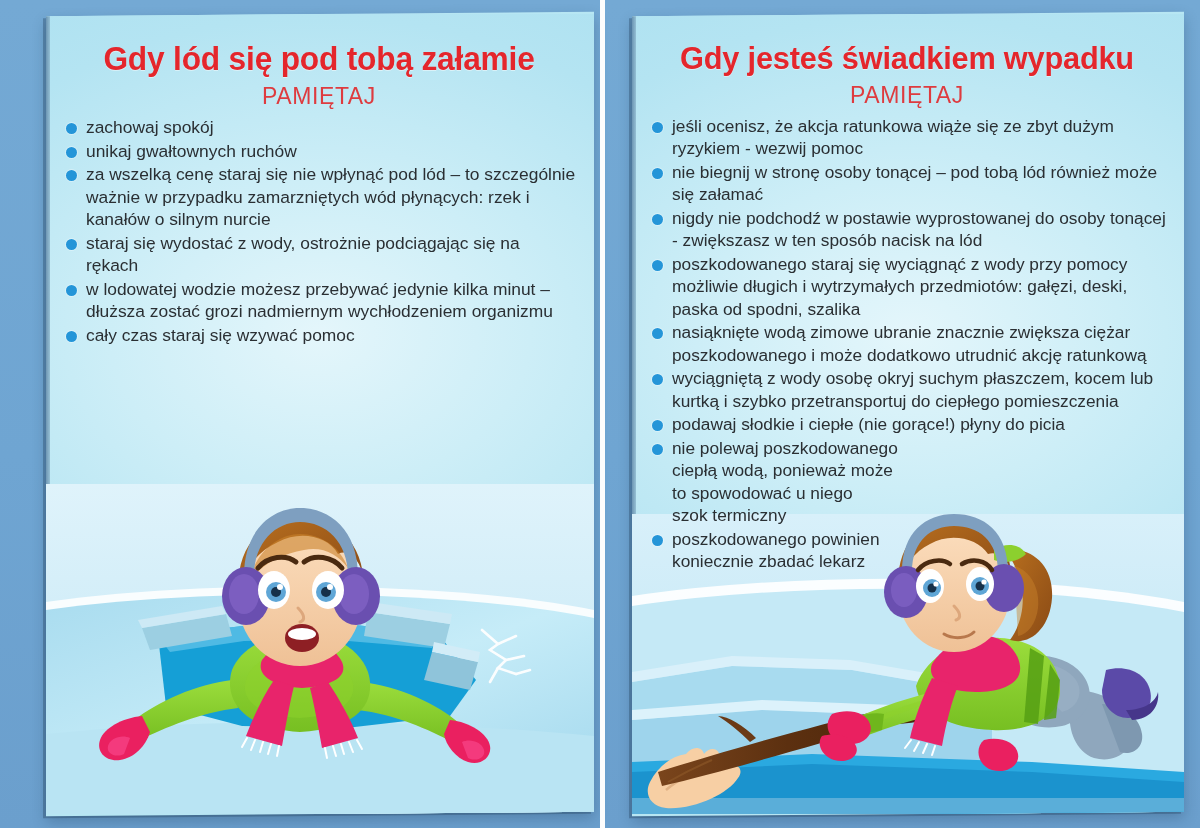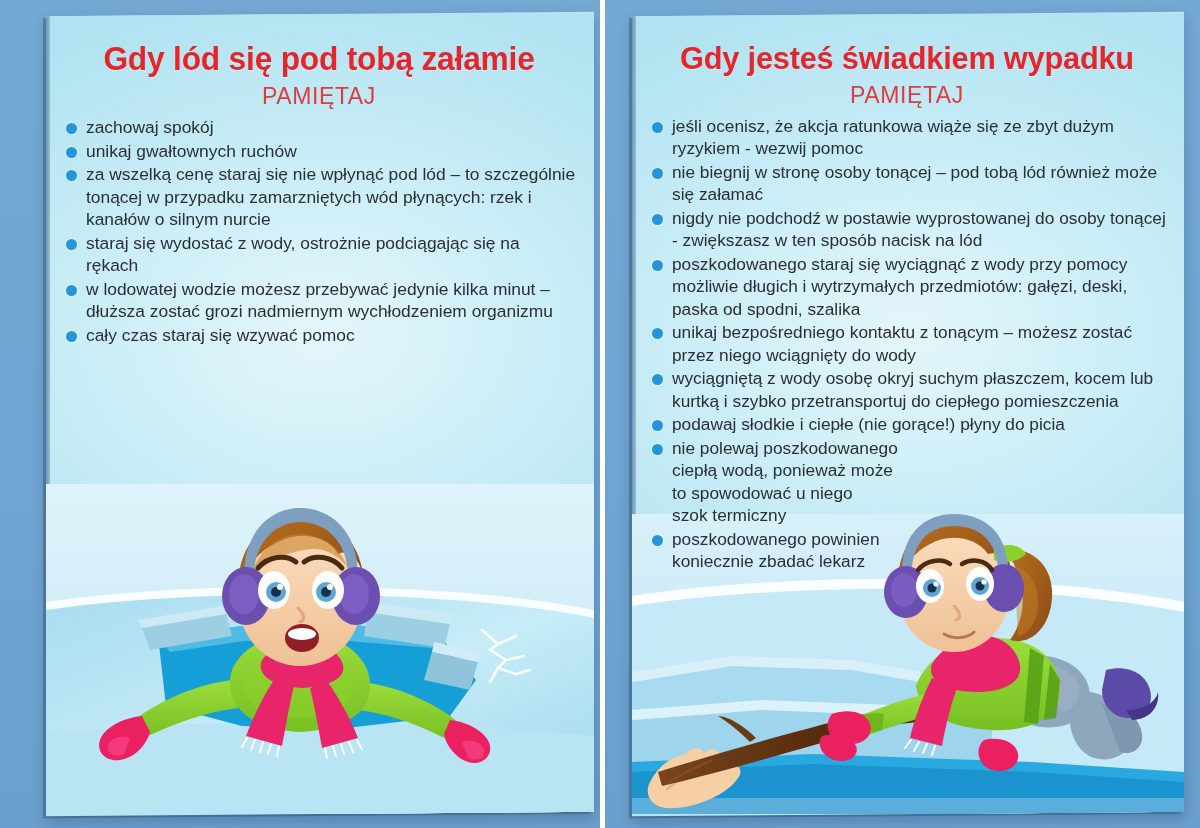--- a/index.html
+++ b/index.html
@@ -199,21 +199,21 @@
           <ellipse cx="256" cy="150" rx="14" ry="6" fill="#ffffff"></ellipse>
         </svg>
       </div>
 
       <div class="content">
         <h1 class="title">Gdy lód się pod tobą załamie</h1>
         <div class="subtitle">PAMIĘTAJ</div>
         <ul class="tips">
             <li>zachowaj spokój</li>
             <li>unikaj gwałtownych ruchów</li>
-            <li>za wszelką cenę staraj się nie wpłynąć pod lód – to szczególnie tonącej w przypadku zamarzniętych wód płynących: rzek i kanałów o silnym nurcie</li>
+            <li>za wszelką cenę staraj się nie wpłynąć pod lód – to szczególnie ważnie w przypadku zamarzniętych wód płynących: rzek i kanałów o silnym nurcie</li>
             <li>staraj się wydostać z wody, ostrożnie podciągając się na rękach</li>
             <li>w lodowatej wodzie możesz przebywać jedynie kilka minut – dłuższa zostać grozi nadmiernym wychłodzeniem organizmu</li>
             <li>cały czas staraj się wzywać pomoc</li>
           </ul>
       </div>
     </div>
   </div>
 
   <div class="card right">
     <div class="card-inner">
@@ -331,21 +331,21 @@
       </div>
 
       <div class="content">
         <h1 class="title t2">Gdy jesteś świadkiem wypadku</h1>
         <div class="subtitle">PAMIĘTAJ</div>
         <ul class="tips">
             <li>jeśli ocenisz, że akcja ratunkowa wiąże się ze zbyt dużym ryzykiem - wezwij pomoc</li>
             <li>nie biegnij w stronę osoby tonącej – pod tobą lód również może się załamać</li>
             <li>nigdy nie podchodź w postawie wyprostowanej do osoby tonącej - zwiększasz w ten sposób nacisk na lód</li>
             <li>poszkodowanego staraj się wyciągnąć z wody przy pomocy możliwie długich i wytrzymałych przedmiotów: gałęzi, deski, paska od spodni, szalika</li>
-            <li>unikaj bezpośredniego kontaktu z tonącym – możesz zostać przez niego wciągnięty do wody</li>
+            <li>nasiąknięte wodą zimowe ubranie znacznie zwiększa ciężar poszkodowanego i może dodatkowo utrudnić akcję ratunkową</li>
             <li>wyciągniętą z wody osobę okryj suchym płaszczem, kocem lub kurtką i szybko przetransportuj do ciepłego pomieszczenia</li>
             <li>podawaj słodkie i ciepłe (nie gorące!) płyny do picia</li>
             <li>nie polewaj poszkodowanego<br>ciepłą wodą, ponieważ może<br>to spowodować u niego<br>szok termiczny</li>
             <li>poszkodowanego powinien<br>koniecznie zbadać lekarz</li>
           </ul>
       </div>
     </div>
   </div>
 
 </div>

